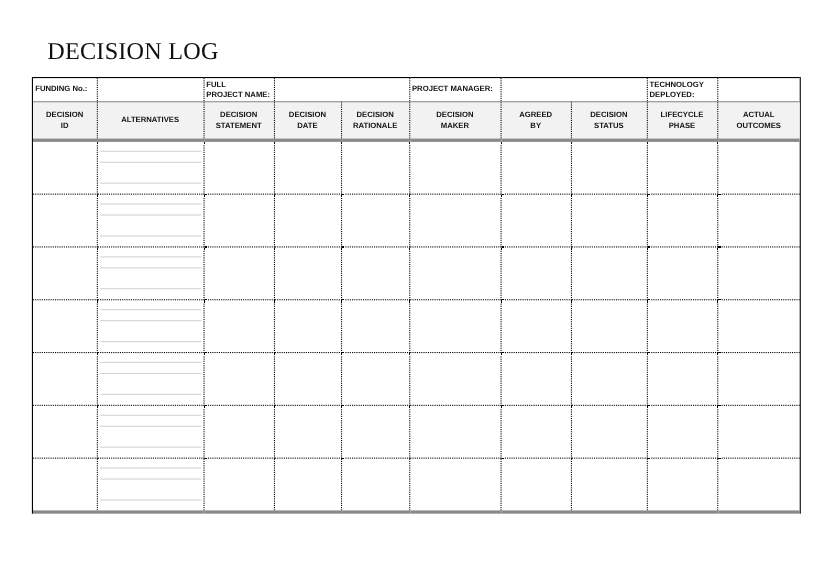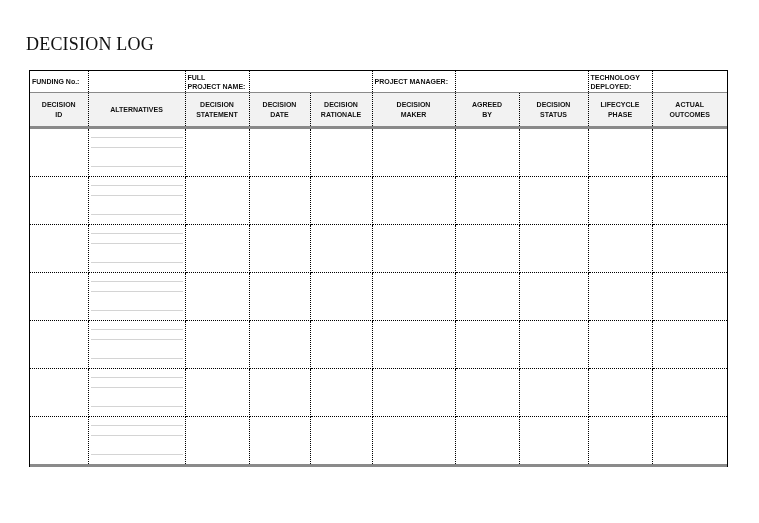--- a/index.html
+++ b/index.html
@@ -1,17 +1,17 @@
 <!DOCTYPE html>
 <html><head>
 <meta charset="utf-8">
 <style>
   html, body { margin:0; padding:0; background:#ffffff; }
   body { width:759px; height:523px; position:relative; overflow:hidden; font-family:"Liberation Sans", sans-serif; }
-  .title { position:absolute; left:26px; top:34px; font-family:"Liberation Serif", serif; font-size:18px; color:#111; letter-spacing:0.2px; }
+  .title { position:absolute; left:43px; top:34px; font-family:"Liberation Serif", serif; font-size:22px; color:#111; letter-spacing:0.2px; }
   .sheet { position:absolute; left:29px; top:70px; width:697px; }
   table { border-collapse:collapse; width:697px; table-layout:fixed; }
   td { padding:0; vertical-align:middle; }
   .info td { height:21px; border-top:1.5px solid #000; border-bottom:1.5px solid #8a8a8a; font-size:7px; font-weight:bold; color:#111; padding-left:2px; line-height:9px; }
   .info td.dot { border-right:1px dotted #000; }
   .hdr td { height:33px; background:#f2f2f2; text-align:center; font-size:7px; font-weight:bold; color:#111; line-height:10px; border-right:1px dotted #000; border-bottom:3px solid #8a8a8a; }
   .hdr td:last-child, .info td:last-child { border-right:none; }
   .row td { height:47px; border-right:1px dotted #000; border-bottom:1px dotted #000; position:relative; }
   .row td:last-child { border-right:none; }
   .row.last td { border-bottom:3px solid #8a8a8a; }

